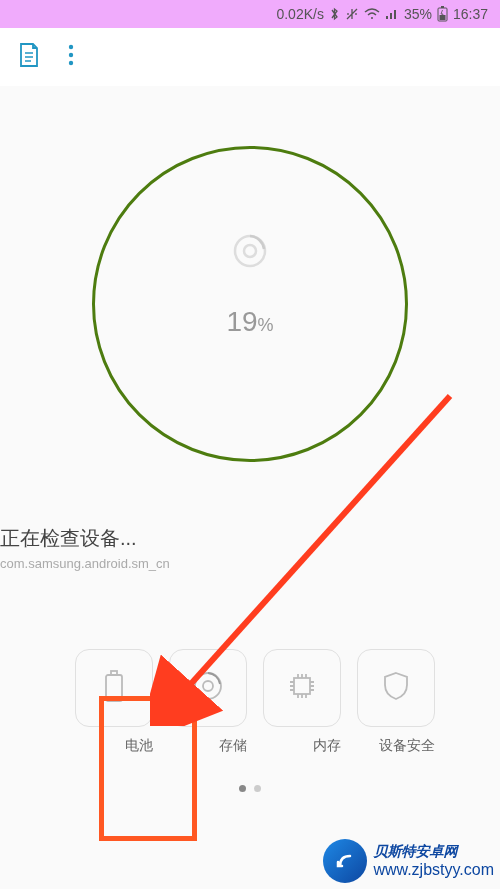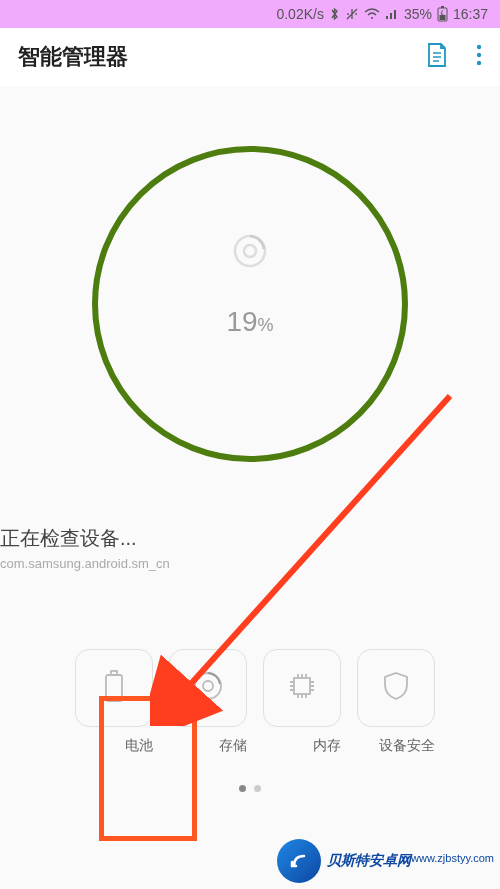--- a/index.html
+++ b/index.html
@@ -8,21 +8,21 @@
     .status-bar { height: 28px; display: flex; justify-content: flex-end; align-items: center; padding: 0 12px; font-size: 14px; color: #555; gap: 5px; background: #f0abfc; }
     .status-bar span { display: inline-flex; align-items: center; }
     
     .header { height: 58px; display: flex; align-items: center; padding: 0 18px; background: #fff; }
     .header-title { font-size: 22px; font-weight: 600; color: #222; flex: 1; }
     .header-actions { display: flex; gap: 28px; align-items: center; }
     
     .main { position: relative; height: calc(889px - 28px - 58px); }
     
     .circle-wrap { display: flex; justify-content: center; padding-top: 60px; }
-    .big-circle { width: 316px; height: 316px; border-radius: 50%; border: 6px solid #4d7c0f; display: flex; flex-direction: column; justify-content: center; align-items: center; position: relative; }
+    .big-circle { width: 316px; height: 316px; border-radius: 50%; border: 3px solid #4d7c0f; display: flex; flex-direction: column; justify-content: center; align-items: center; position: relative; }
     .inner-icon { margin-top: -40px; }
     .percent { font-size: 28px; color: #999; margin-top: 30px; }
     .percent-unit { font-size: 18px; }
     
     .status-text { text-align: left; margin-top: 63px; }
     .status-line1 { font-size: 20px; color: #444; }
     .status-line2 { font-size: 13px; color: #aaa; margin-top: 4px; }
     
     .tiles { display: flex; gap: 6px; padding: 0 12px; margin-top: 78px; justify-content: center; }
     .tile { width: 88px; display: flex; flex-direction: column; align-items: flex-end; }
@@ -31,23 +31,23 @@
     
     .highlight-box { position: absolute; border: 5px solid #ff5722; width: 98px; height: 145px; left: 99px; top: 610px; pointer-events: none; }
     .arrow-svg { position: absolute; left: 150px; top: 300px; pointer-events: none; }
     
     .page-dots { display: flex; justify-content: center; gap: 8px; margin-top: 30px; }
     .dot { width: 7px; height: 7px; border-radius: 50%; background: #ccc; }
     .dot.active { background: #888; }
     
     .watermark { position: absolute; right: 6px; bottom: 6px; display: flex; align-items: center; gap: 6px; }
     .wm-circle { width: 44px; height: 44px; border-radius: 50%; background: linear-gradient(135deg,#1e88e5,#0d47a1); display:flex; align-items:center; justify-content:center; }
-    .wm-text { display:flex; flex-direction:row; }
+    .wm-text { display:flex; flex-direction:column; }
     .wm-line1 { font-size: 14px; font-weight: bold; font-style: italic; color: #0d47a1; }
-    .wm-line2 { font-size: 11px; color: #0d47a1; }
+    .wm-line2 { font-size: 16px; color: #0d47a1; }
   </style>
 </head>
 <body>
 
 <div class="status-bar">
   <span>0.02K/s</span>
   <span>
     <svg width="11" height="14" viewBox="0 0 11 14">
         <path d="M3 3 L8 10 L5.5 12 L5.5 2 L8 4 L3 11" fill="none" stroke="#555" stroke-width="1.3"></path>
       </svg>
@@ -74,21 +74,20 @@
         <rect x="1" y="2" width="9" height="13" rx="1" fill="none" stroke="#555" stroke-width="1"></rect>
         <rect x="4" y="0" width="3" height="2" fill="#555"></rect>
         <rect x="2.5" y="9" width="6" height="5" fill="#555"></rect>
         <path d="M5.5 4 L4 8 L6 8 L5 11" stroke="#555" stroke-width="0.8" fill="none"></path>
       </svg>
   </span>
   <span>16:37</span>
 </div>
 
 <div class="header">
-  <div class="header-title">智能管理器</div>
   <div class="header-actions">
     <span>
       <svg width="22" height="26" viewBox="0 0 22 26">
           <path d="M3 2 L15 2 L19 6 L19 24 L3 24 Z M15 2 L15 6 L19 6" fill="none" stroke="#2196c3" stroke-width="1.8"></path>
           <line x1="7" y1="11" x2="15" y2="11" stroke="#2196c3" stroke-width="1.5"></line>
           <line x1="7" y1="15" x2="15" y2="15" stroke="#2196c3" stroke-width="1.5"></line>
           <line x1="7" y1="19" x2="13" y2="19" stroke="#2196c3" stroke-width="1.5"></line>
         </svg>
     </span>
     <span>

